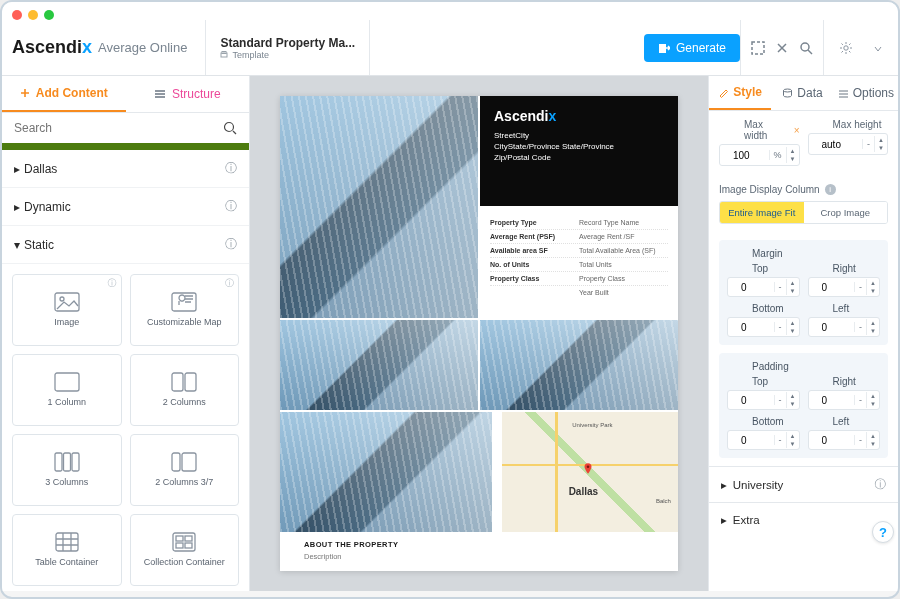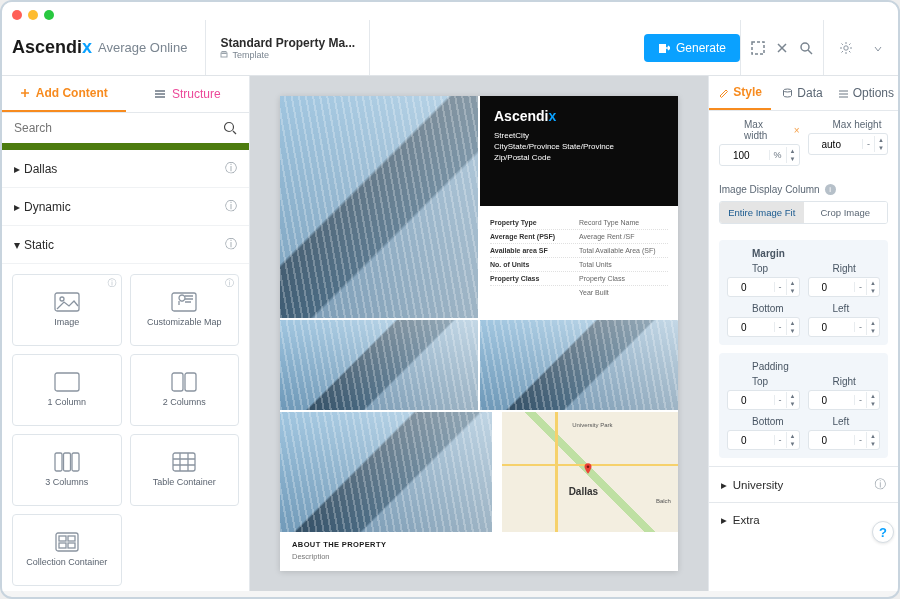--- a/index.html
+++ b/index.html
@@ -66,42 +66,42 @@
 .img3{height:120px;}
 .map{height:120px; background:#f3eee0; position:relative; overflow:hidden;}
 .map::before{content:""; position:absolute; inset:0; background:
  linear-gradient(90deg, transparent 30%, #f6d16b 30%, #f6d16b 32%, transparent 32%),
  linear-gradient(0deg, transparent 55%, #f6d16b 55%, #f6d16b 57%, transparent 57%),
  linear-gradient(45deg, transparent 48%, #bfe0a3 48%, #bfe0a3 52%, transparent 52%);
 }
 .pin{position:absolute; left:45%; top:42%; width:14px; height:14px;}
 .map-city{position:absolute; left:38%; top:62%; font-size:10px; font-weight:bold; color:#333;}
 .map-lbl{position:absolute; font-size:6px; color:#555;}
-.about{padding:8px 12px; font-size:7.5px;}
+.about{padding:8px 24px; font-size:7.5px;}
 .about-h{font-weight:700; letter-spacing:.4px; color:#1a1a1a; margin-bottom:3px;}
 .about-d{color:#777;}
 
 .right { width:190px; background:#fff; border-left:1px solid #e4e8ec; font-size:11px; color:#384552; overflow:auto;}
 .rtabs{display:flex; border-bottom:1px solid #e4e8ec;}
 .rtab{flex:1; padding:9px 4px; display:flex; align-items:center; justify-content:center; gap:4px; font-size:12px; cursor:pointer; color:#5b6774;}
 .rtab.active{color:#f78b1f; border-bottom:2px solid #f78b1f; font-weight:600;}
 .sec{padding:8px 10px;}
 .row2{display:flex; gap:8px;}
 .fcol{flex:1;}
 .lbl{font-size:10px; color:#5b6774; margin-bottom:3px; display:flex; align-items:center; gap:3px;margin-left:25px;}
 .inp{display:flex; align-items:center; border:1px solid #dfe5ea; border-radius:3px; height:22px; background:#fff;padding-left:8px;}
 .inp input{border:none; outline:none; width:100%; font-size:10px; padding:0 5px;}
 .unit{font-size:9px; color:#6b7682; padding:0 4px; border-left:1px solid #e8ecef;}
 .step{display:flex; flex-direction:column; border-left:1px solid #e8ecef;}
 .step span{font-size:6px; line-height:6px; padding:1px 3px; color:#6b7682;}
 .close-x{color:#f5a04a; font-size:10px; margin-left:3px;}
 .subh{font-size:10px; color:#5b6774; margin:2px 0 6px; display:flex; align-items:center; gap:5px;}
 .seg{display:flex; border:1px solid #dfe5ea; border-radius:3px; overflow:hidden;}
 .seg button{flex:1; border:none; background:#fff; font-size:9.5px; padding:5px 2px; color:#5b6774; cursor:pointer;}
-.seg button.on{background:#e5e5e5; color:#1a5a8f; font-weight:500;}
+.seg button.on{background:#fde047; color:#1a5a8f; font-weight:500;}
 .box{background:#f2f6fa; border-radius:4px; padding:8px; margin:8px 10px;}
 .box .lbl{color:#485563;}
 .inp.sm{height:20px;}
 .accord{border-top:1px solid #e4e8ec; padding:10px 12px; font-size:11.5px; color:#2b2b2b; display:flex; align-items:center; cursor:pointer;}
 .accord .caret{margin-right:6px;}
 .accord .info{margin-left:auto; color:#9aa3ab;}
 .help{position:absolute; right:4px; bottom:54px; width:22px; height:22px; border-radius:50%; background:#fff; border:1px solid #d6dde3; color:#0aa1ff; font-weight:bold; display:flex; align-items:center; justify-content:center; font-size:13px; box-shadow:0 1px 3px rgba(0,0,0,.1);}
 svg{fill:none;}
 </style>
 </head>
@@ -235,20 +235,27 @@
           </div>
       <div class="tile">
             <svg width="26" height="20">
               <rect x="1" y="1" width="7" height="18" rx="1.5"></rect>
               <rect x="9.5" y="1" width="7" height="18" rx="1.5"></rect>
               <rect x="18" y="1" width="7" height="18" rx="1.5"></rect>
             </svg>
             <span>3 Columns</span>
           </div>
       <div class="tile">
+            <svg width="26" height="20">
+              <rect x="1" y="1" width="8" height="18" rx="2"></rect>
+              <rect x="11" y="1" width="14" height="18" rx="2"></rect>
+            </svg>
+            <span>2 Columns 3/7</span>
+          </div>
+      <div class="tile">
             <svg width="24" height="20">
               <rect x="1" y="1" width="22" height="18" rx="2"></rect>
               <path d="M1 7 h22 M1 13 h22 M8 1 v18 M16 1 v18"></path>
             </svg>
             <span>Table Container</span>
           </div>
       <div class="tile">
             <svg width="24" height="20">
               <rect x="1" y="1" width="22" height="18" rx="2"></rect>
               <rect x="4" y="4" width="7" height="5"></rect>
@@ -379,21 +386,21 @@
             <span>Image Display Column</span>
             <span style="background:#b6c0c9;color:#fff;border-radius:50%;width:11px;height:11px;display:inline-flex;align-items:center;justify-content:center;font-size:8px;">i</span>
           </div>
       <div class="seg">
         <button class="on">Entire Image Fit</button>
         <button>Crop Image</button>
       </div>
     </div>
 
     <div class="box">
-      <div class="lbl" style="font-weight:700">Margin</div>
+      <div class="lbl" style="font-weight:400">Margin</div>
       <div class="row2" style="margin-top:4px">
         <div class="fcol">
               <div class="lbl">Top</div>
               <div class="inp sm">
                 <input value="0" style="">
                 <span class="unit">-</span>
                 <div class="step">
                   <span>▲</span>
                   <span>▼</span>
                 </div>

